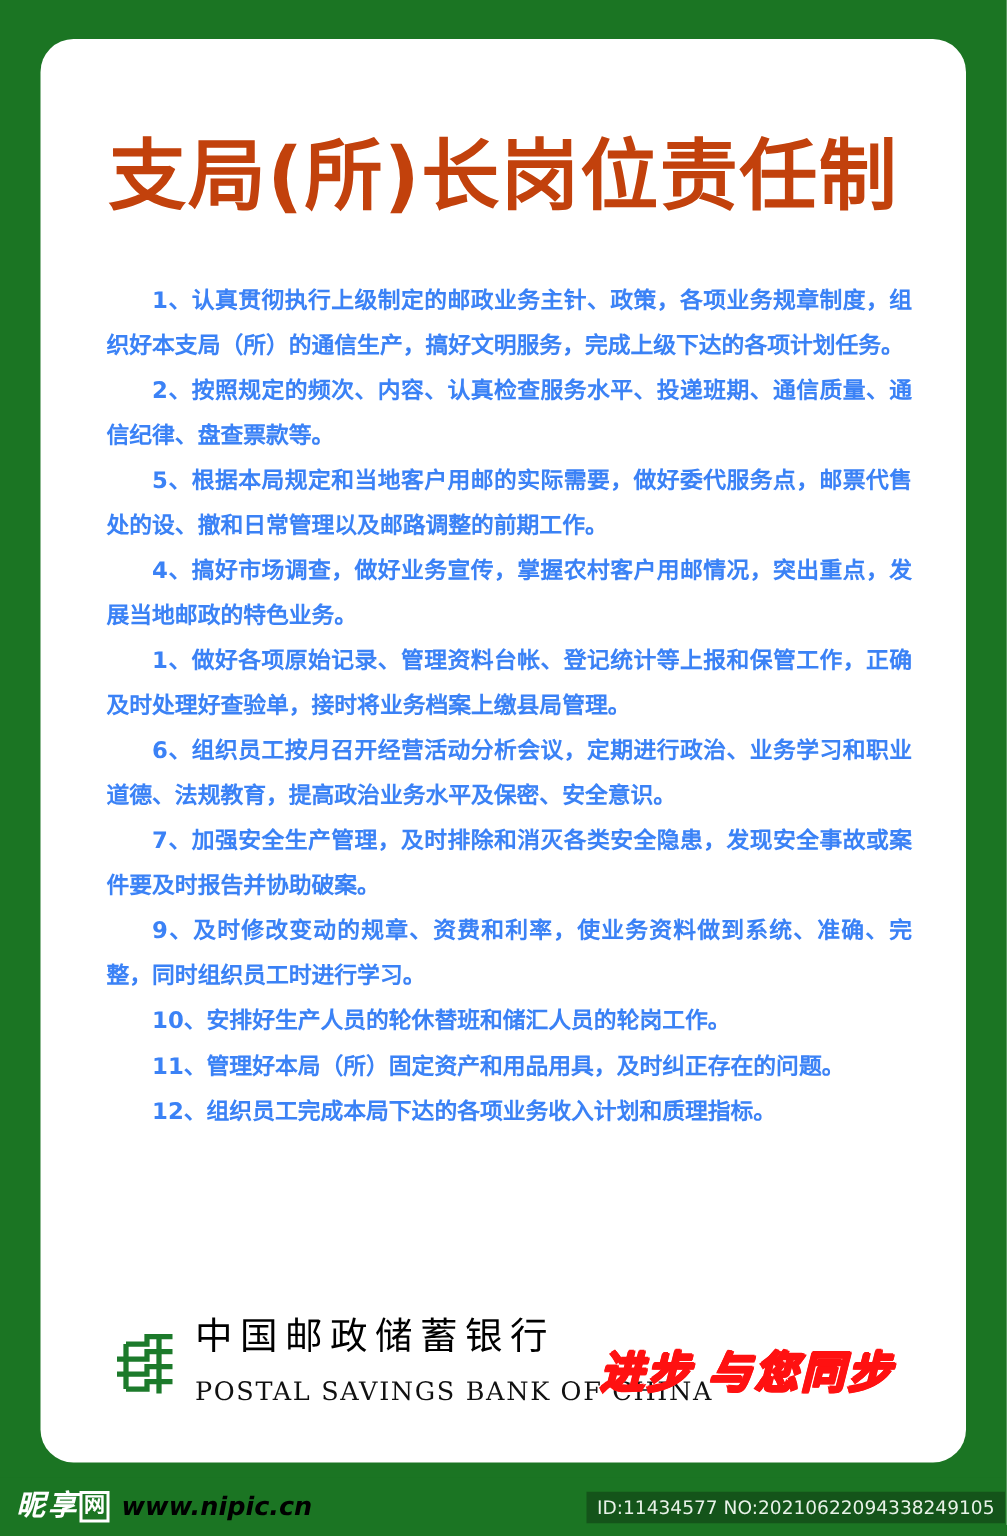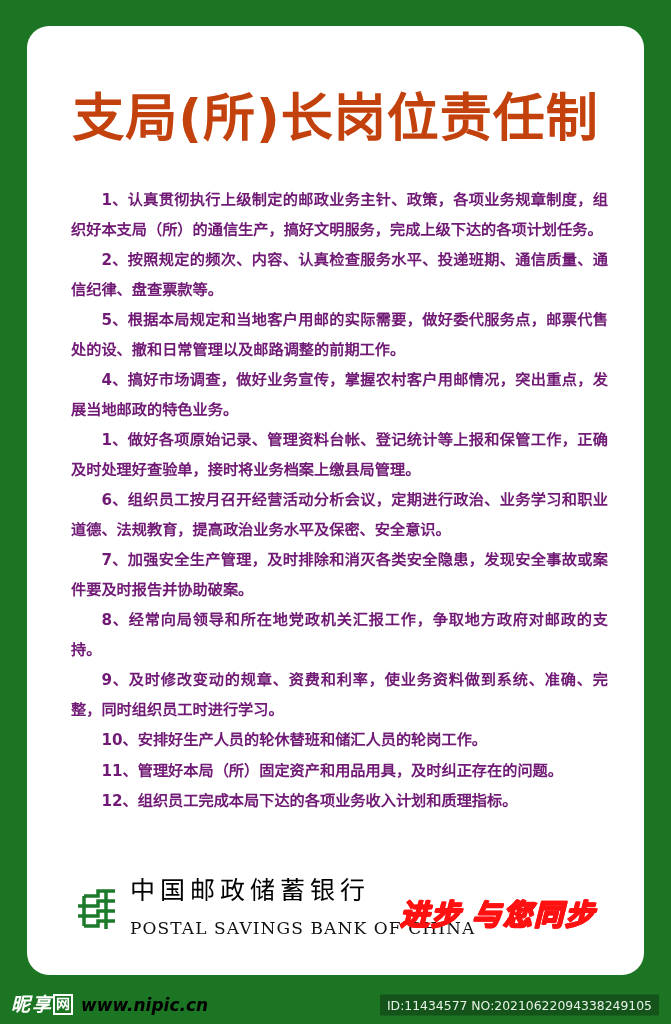--- a/index.html
+++ b/index.html
@@ -61,21 +61,21 @@
     line-height: 1;
     white-space: nowrap;
   }
 
   
   .body-text {
     position: absolute;
     top: 160px;
     left: 44px;
     right: 36px;
-    color: #701a75;
+    color: #3b82f6;
     font-family: "DejaVu Sans", "Liberation Sans", sans-serif;
     font-size: 15.2px;
     font-weight: bold;
     line-height: 29.5px;
     text-align: justify;
     text-justify: inter-ideograph;
   }
   .clause {
     margin: 0 0 1px 0;
     text-indent: 2em;
@@ -183,21 +183,21 @@
     font-family: "DejaVu Sans", "Liberation Sans", sans-serif;
     font-size: 17px;
     font-weight: bold;
     font-style: italic;
     color: #000000;
     margin-left: 8px;
     white-space: nowrap;
   }
   .wm-id {
     position: absolute;
-    right: 12px;
+    right: 1px;
     top: 50%;
     transform: translateY(-50%);
     background: #14541a;
     color: #e8f2e8;
     font-family: "DejaVu Sans", "Liberation Sans", sans-serif;
     font-size: 12.4px;
     padding: 3px 7px;
     white-space: nowrap;
   }
 </style>
@@ -212,21 +212,20 @@
       <div class="title">支局(所)长岗位责任制</div>
 
       <div class="body-text">
         <p class="clause">1、认真贯彻执行上级制定的邮政业务主针、政策，各项业务规章制度，组织好本支局（所）的通信生产，搞好文明服务，完成上级下达的各项计划任务。</p>
         <p class="clause">2、按照规定的频次、内容、认真检查服务水平、投递班期、通信质量、通信纪律、盘查票款等。</p>
         <p class="clause">5、根据本局规定和当地客户用邮的实际需要，做好委代服务点，邮票代售处的设、撤和日常管理以及邮路调整的前期工作。</p>
         <p class="clause">4、搞好市场调查，做好业务宣传，掌握农村客户用邮情况，突出重点，发展当地邮政的特色业务。</p>
         <p class="clause">1、做好各项原始记录、管理资料台帐、登记统计等上报和保管工作，正确及时处理好查验单，接时将业务档案上缴县局管理。</p>
         <p class="clause">6、组织员工按月召开经营活动分析会议，定期进行政治、业务学习和职业道德、法规教育，提高政治业务水平及保密、安全意识。</p>
         <p class="clause">7、加强安全生产管理，及时排除和消灭各类安全隐患，发现安全事故或案件要及时报告并协助破案。</p>
-        <p class="clause">8、经常向局领导和所在地党政机关汇报工作，争取地方政府对邮政的支持。</p>
         <p class="clause">9、及时修改变动的规章、资费和利率，使业务资料做到系统、准确、完整，同时组织员工时进行学习。</p>
         <p class="clause">10、安排好生产人员的轮休替班和储汇人员的轮岗工作。</p>
         <p class="clause">11、管理好本局（所）固定资产和用品用具，及时纠正存在的问题。</p>
         <p class="clause">12、组织员工完成本局下达的各项业务收入计划和质理指标。</p>
       </div>
 
       <div class="footer">
 
         <div class="logo-block">
           <span class="logo-mark">

